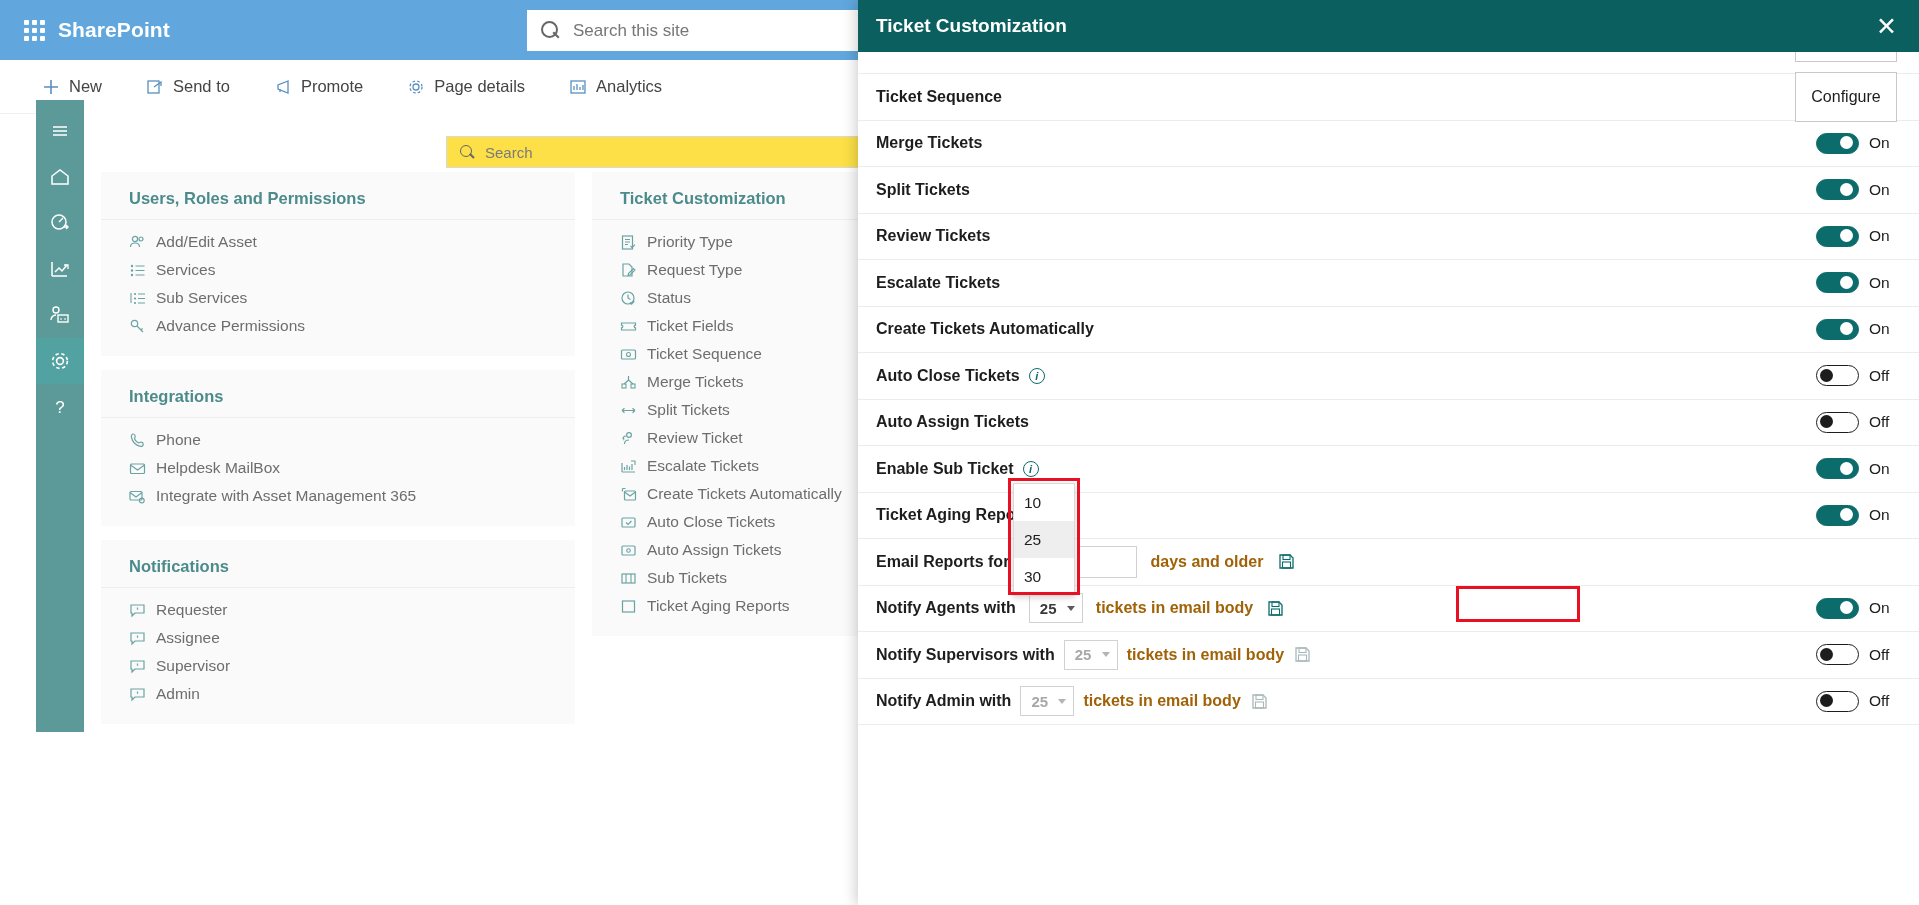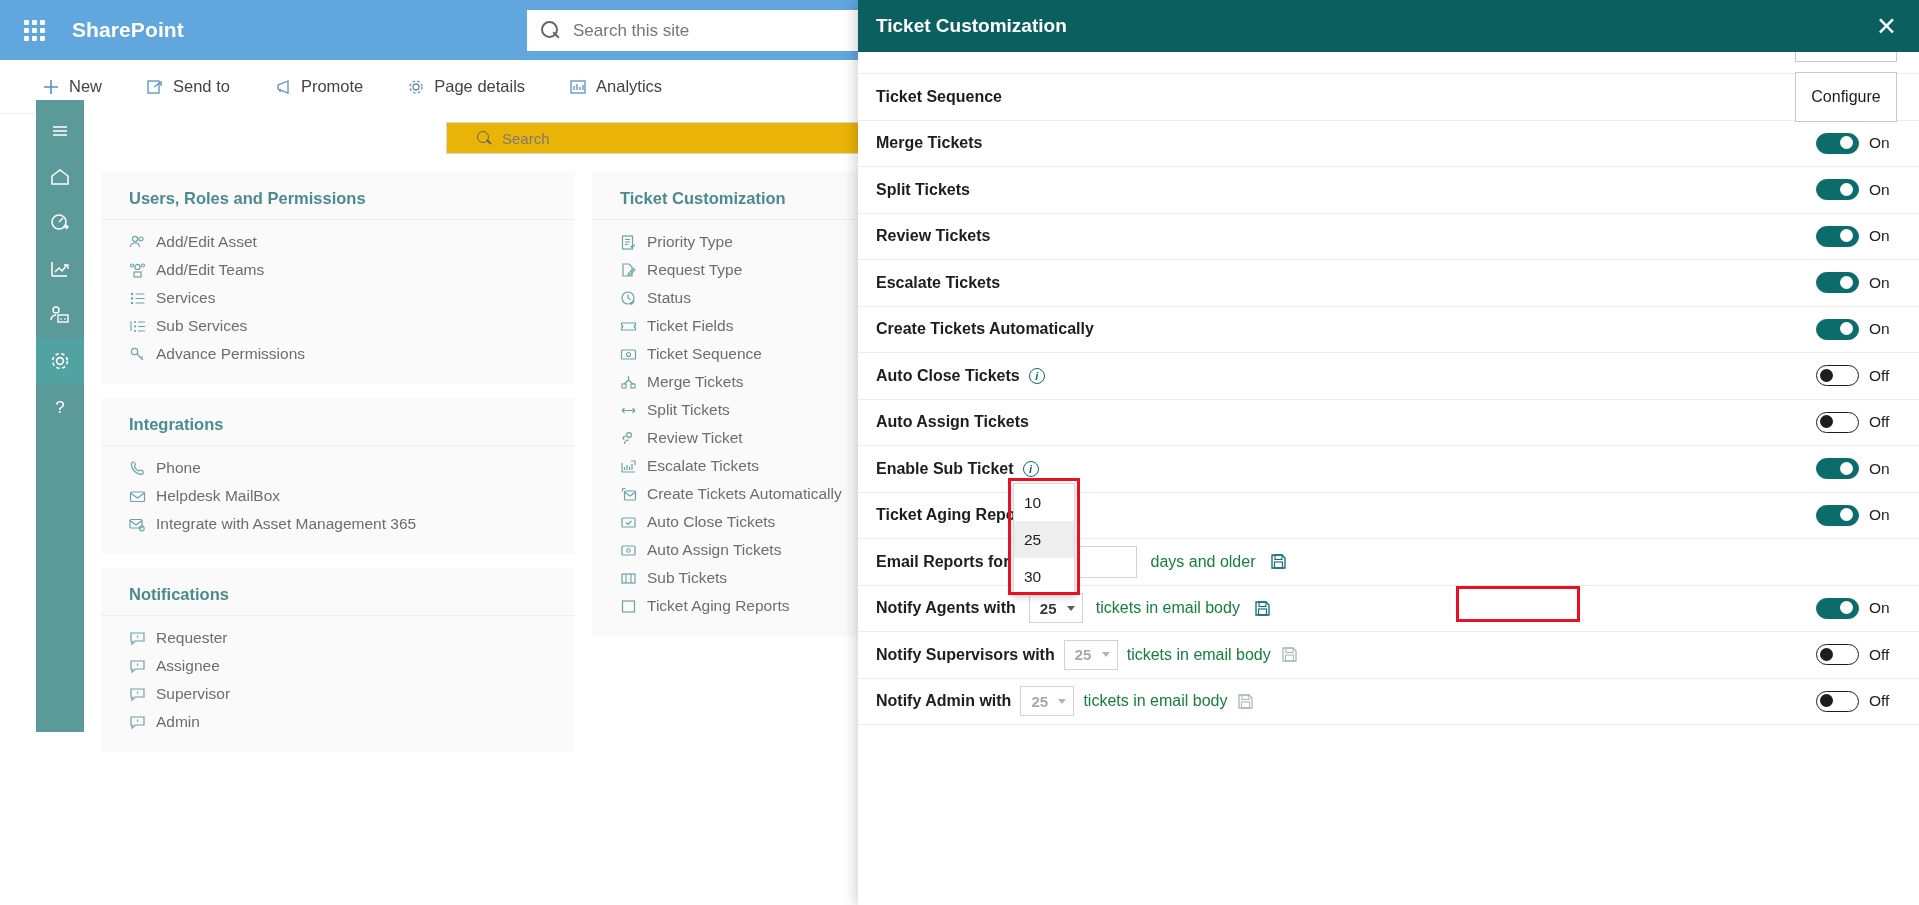--- a/index.html
+++ b/index.html
@@ -13,21 +13,21 @@
 
   
   .suitebar {
     position: absolute; left: 0; top: 0; width: 1919px; height: 60px;
     background: #61a7dd; display: flex; align-items: center;
   }
   .waffle { width: 48px; margin-left: 10px; display: flex; justify-content: center; align-items: center; cursor: pointer; }
   .waffle-grid { display: grid; grid-template-columns: repeat(3, 5px); grid-gap: 3px; }
   .waffle-grid i { display: block; width: 5px; height: 5px; background: #ffffff; border-radius: 1px; }
   .sp-brand {
-    color: #ffffff; font-size: 21px; font-weight: bold; margin-left: 14px; letter-spacing: .1px;
+    color: #ffffff; font-size: 21px; font-weight: bold; letter-spacing: .1px;
   }
   .sp-search {
     position: absolute; left: 527px; top: 10px; width: 630px; height: 41px;
     background: #ffffff; display: flex; align-items: center; padding-left: 12px;
   }
   .sp-search .mag { width: 22px; height: 22px; position: relative; flex: none; margin-right: 12px; }
   .sp-search .mag::before {
     content: ""; position: absolute; left: 2px; top: 1px; width: 13px; height: 13px;
     border: 2px solid #666; border-radius: 50%;
   }
@@ -65,22 +65,22 @@
     cursor: pointer; color: #ffffff;
   }
   .rail-item.active { background: #53a2a2; }
   .rail-spacer { flex: 1; }
 
   
   .page {
     position: absolute; left: 84px; top: 100px; right: 0; bottom: 0; background: #ffffff;
   }
   .page-search {
-    position: absolute; left: 362px; top: 22px; width: 700px; height: 32px;
-    border: 1px solid #d9d9d9; background: #eab308; display: flex; align-items: center; padding-left: 29px;
+    position: absolute; left: 362px; top: 36px; width: 700px; height: 32px;
+    border: 1px solid #d9d9d9; background: #fde047; display: flex; align-items: center; padding-left: 12px;
   }
   .page-search .mag2 { width: 16px; height: 16px; position: relative; flex: none; margin-right: 10px; }
   .page-search .mag2::before {
     content: ""; position: absolute; left: 1px; top: 1px; width: 10px; height: 10px;
     border: 1.6px solid #666; border-radius: 50%;
   }
   .page-search .mag2::after {
     content: ""; position: absolute; left: 10px; top: 11px; width: 6px; height: 1.6px;
     background: #666; transform: rotate(45deg);
   }
@@ -155,21 +155,21 @@
   .toggle-state { font-size: 15.5px; color: #1d1d1d; width: 28px; }
 
   .mini-select {
     height: 30px; min-width: 54px; border: 1px solid #d2d2d2; background: #ffffff;
     display: inline-flex; align-items: center; justify-content: space-between;
     padding: 0 7px 0 10px; font-size: 15px; color: #3a3a3a; cursor: pointer; gap: 8px;
   }
   .mini-select.muted { color: #a8a8a8; }
   .caret { width: 0; height: 0; border-left: 4.5px solid transparent; border-right: 4.5px solid transparent; border-top: 5px solid #5b5b5b; }
   .mini-select.muted .caret { border-top-color: #b4b4b4; }
-  .inline-text { font-size: 16px; color: #15803d; font-weight: normal; white-space: nowrap; }
+  .inline-text { font-size: 16px; color: #a16207; font-weight: bold; white-space: nowrap; }
   .save-ic { cursor: pointer; display: inline-flex; }
   .num-box { height: 32px; width: 58px; border: 1px solid #d2d2d2; background: #ffffff; }
 
   
   .dropdown-open {
     position: absolute; left: 1013px; top: 483px; width: 62px;
     background: #ffffff; border: 1px solid #d9d9d9;
     box-shadow: 0 2px 6px rgba(0,0,0,.16); z-index: 40;
   }
   .dd-opt { height: 37px; display: flex; align-items: center; padding-left: 10px; font-size: 15.5px; color: #1d1d1d; cursor: pointer; }
@@ -305,29 +305,20 @@
         <div class="card">
           <div class="card-title">Users, Roles and Permissions</div>
           <div class="card-list">
             <div class="card-row">
               <svg width="17" height="17" viewBox="0 0 17 17">
                   <circle cx="6" cy="5" r="2.6" fill="none" stroke="#6ba3a3" stroke-width="1.2"></circle>
                   <circle cx="12" cy="5" r="2" fill="none" stroke="#6ba3a3" stroke-width="1.2"></circle>
                   <path d="M1.5 13c0-2.4 2-4 4.5-4s4.5 1.6 4.5 4" fill="none" stroke="#6ba3a3" stroke-width="1.2"></path>
                 </svg>
               <span>Add/Edit Asset</span>
-            </div>
-            <div class="card-row">
-              <svg width="17" height="17" viewBox="0 0 17 17">
-                  <circle cx="8.5" cy="5" r="2.6" fill="none" stroke="#6ba3a3" stroke-width="1.2"></circle>
-                  <circle cx="3" cy="3.5" r="1.5" fill="none" stroke="#6ba3a3" stroke-width="1.1"></circle>
-                  <circle cx="14" cy="3.5" r="1.5" fill="none" stroke="#6ba3a3" stroke-width="1.1"></circle>
-                  <rect x="5" y="10" width="7" height="5" fill="none" stroke="#6ba3a3" stroke-width="1.2"></rect>
-                </svg>
-              <span>Add/Edit Teams</span>
             </div>
             <div class="card-row">
               <svg width="17" height="17" viewBox="0 0 17 17">
                   <circle cx="3" cy="4" r="1.2" fill="#6ba3a3"></circle>
                   <circle cx="3" cy="8.5" r="1.2" fill="#6ba3a3"></circle>
                   <circle cx="3" cy="13" r="1.2" fill="#6ba3a3"></circle>
                   <path d="M6.5 4h9M6.5 8.5h9M6.5 13h9" stroke="#6ba3a3" stroke-width="1.2"></path>
                 </svg>
               <span>Services</span>
             </div>

